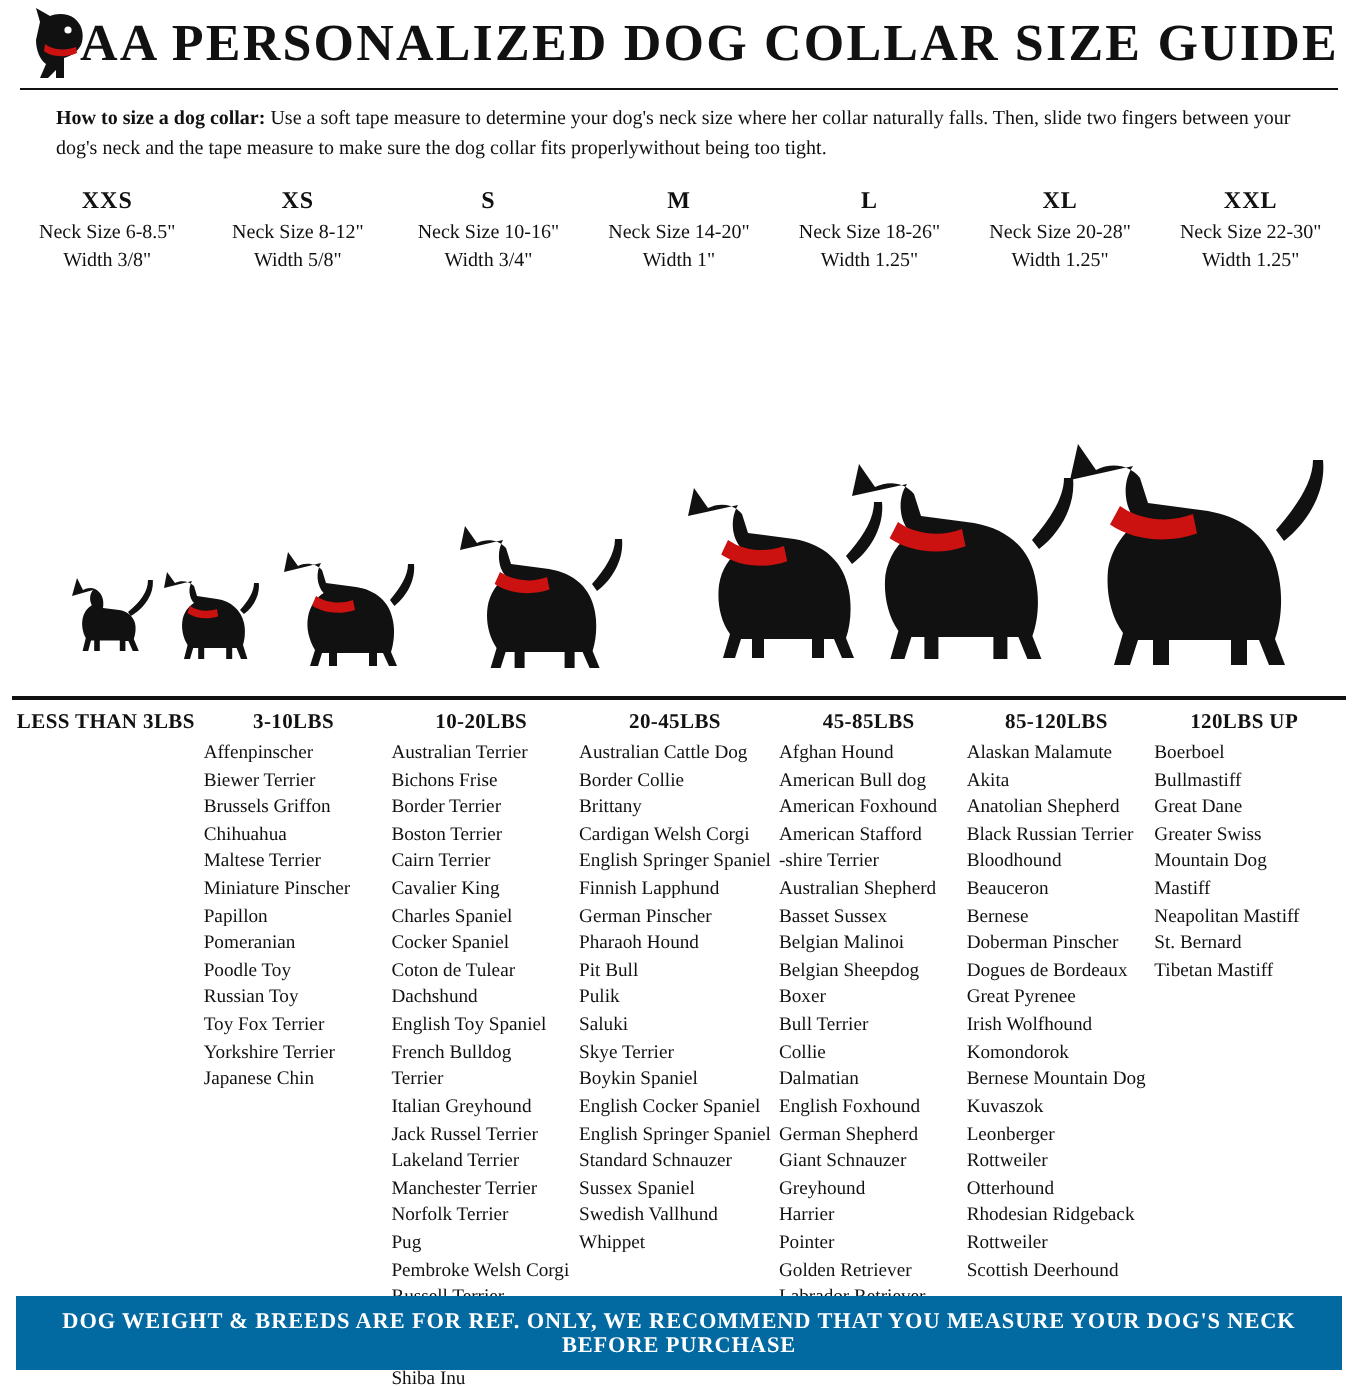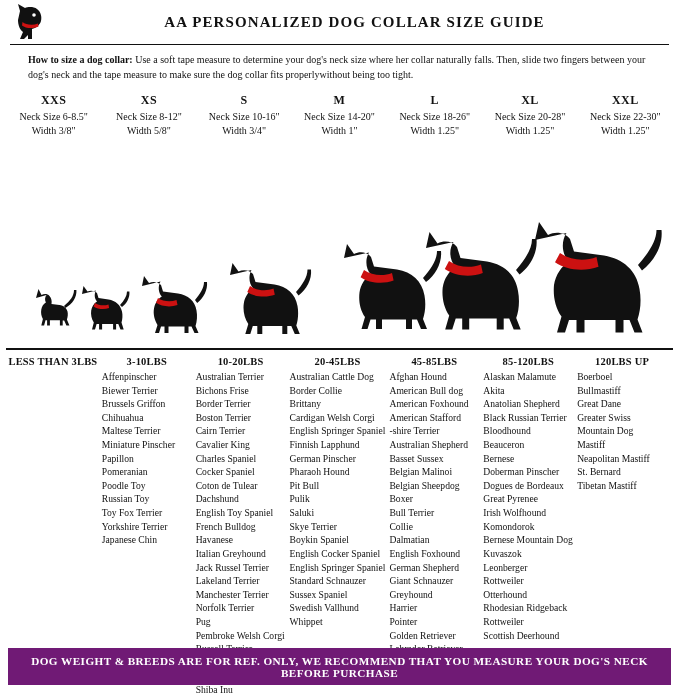--- a/index.html
+++ b/index.html
@@ -17,22 +17,22 @@
   }
 
   
   .header {
     position: relative;
     height: 44px;
     border-bottom: 1.5px solid #111;
     margin: 0 10px;
   }
   .header-title {
-    text-align: center;
-    font-size: 15px;
+    text-align: left;
+    font-size: 26px;
     letter-spacing: 1.1px;
     font-weight: bold;
     line-height: 44px;
     padding-left: 30px;
     white-space: nowrap;
   }
   .logo-dog {
     position: absolute;
     left: 2px;
     top: 2px;
@@ -100,21 +100,21 @@
     line-height: 1.42;
   }
   .breed-item { white-space: nowrap; }
 
   
   .footer {
     position: absolute;
     left: 8px;
     right: 8px;
     bottom: 8px;
-    background: #701a75;
+    background: #0369a1;
     color: #ffffff;
     text-align: center;
     font-size: 11.2px;
     font-weight: bold;
     letter-spacing: 0.45px;
     padding: 7px 0 6px 0;
   }
 </style>
 </head>
 <body>
@@ -248,21 +248,21 @@
       <div class="breed-item">Border Terrier</div>
       <div class="breed-item">Boston Terrier</div>
       <div class="breed-item">Cairn Terrier</div>
       <div class="breed-item">Cavalier King</div>
       <div class="breed-item">Charles Spaniel</div>
       <div class="breed-item">Cocker Spaniel</div>
       <div class="breed-item">Coton de Tulear</div>
       <div class="breed-item">Dachshund</div>
       <div class="breed-item">English Toy Spaniel</div>
       <div class="breed-item">French Bulldog</div>
-      <div class="breed-item">Havanese</div>
+      <div class="breed-item">Terrier</div>
       <div class="breed-item">Italian Greyhound</div>
       <div class="breed-item">Jack Russel Terrier</div>
       <div class="breed-item">Lakeland Terrier</div>
       <div class="breed-item">Manchester Terrier</div>
       <div class="breed-item">Norfolk Terrier</div>
       <div class="breed-item">Pug</div>
       <div class="breed-item">Pembroke Welsh Corgi</div>
       <div class="breed-item">Russell Terrier</div>
       <div class="breed-item">Schipperke</div>
       <div class="breed-item">Scottish Terrier</div>

